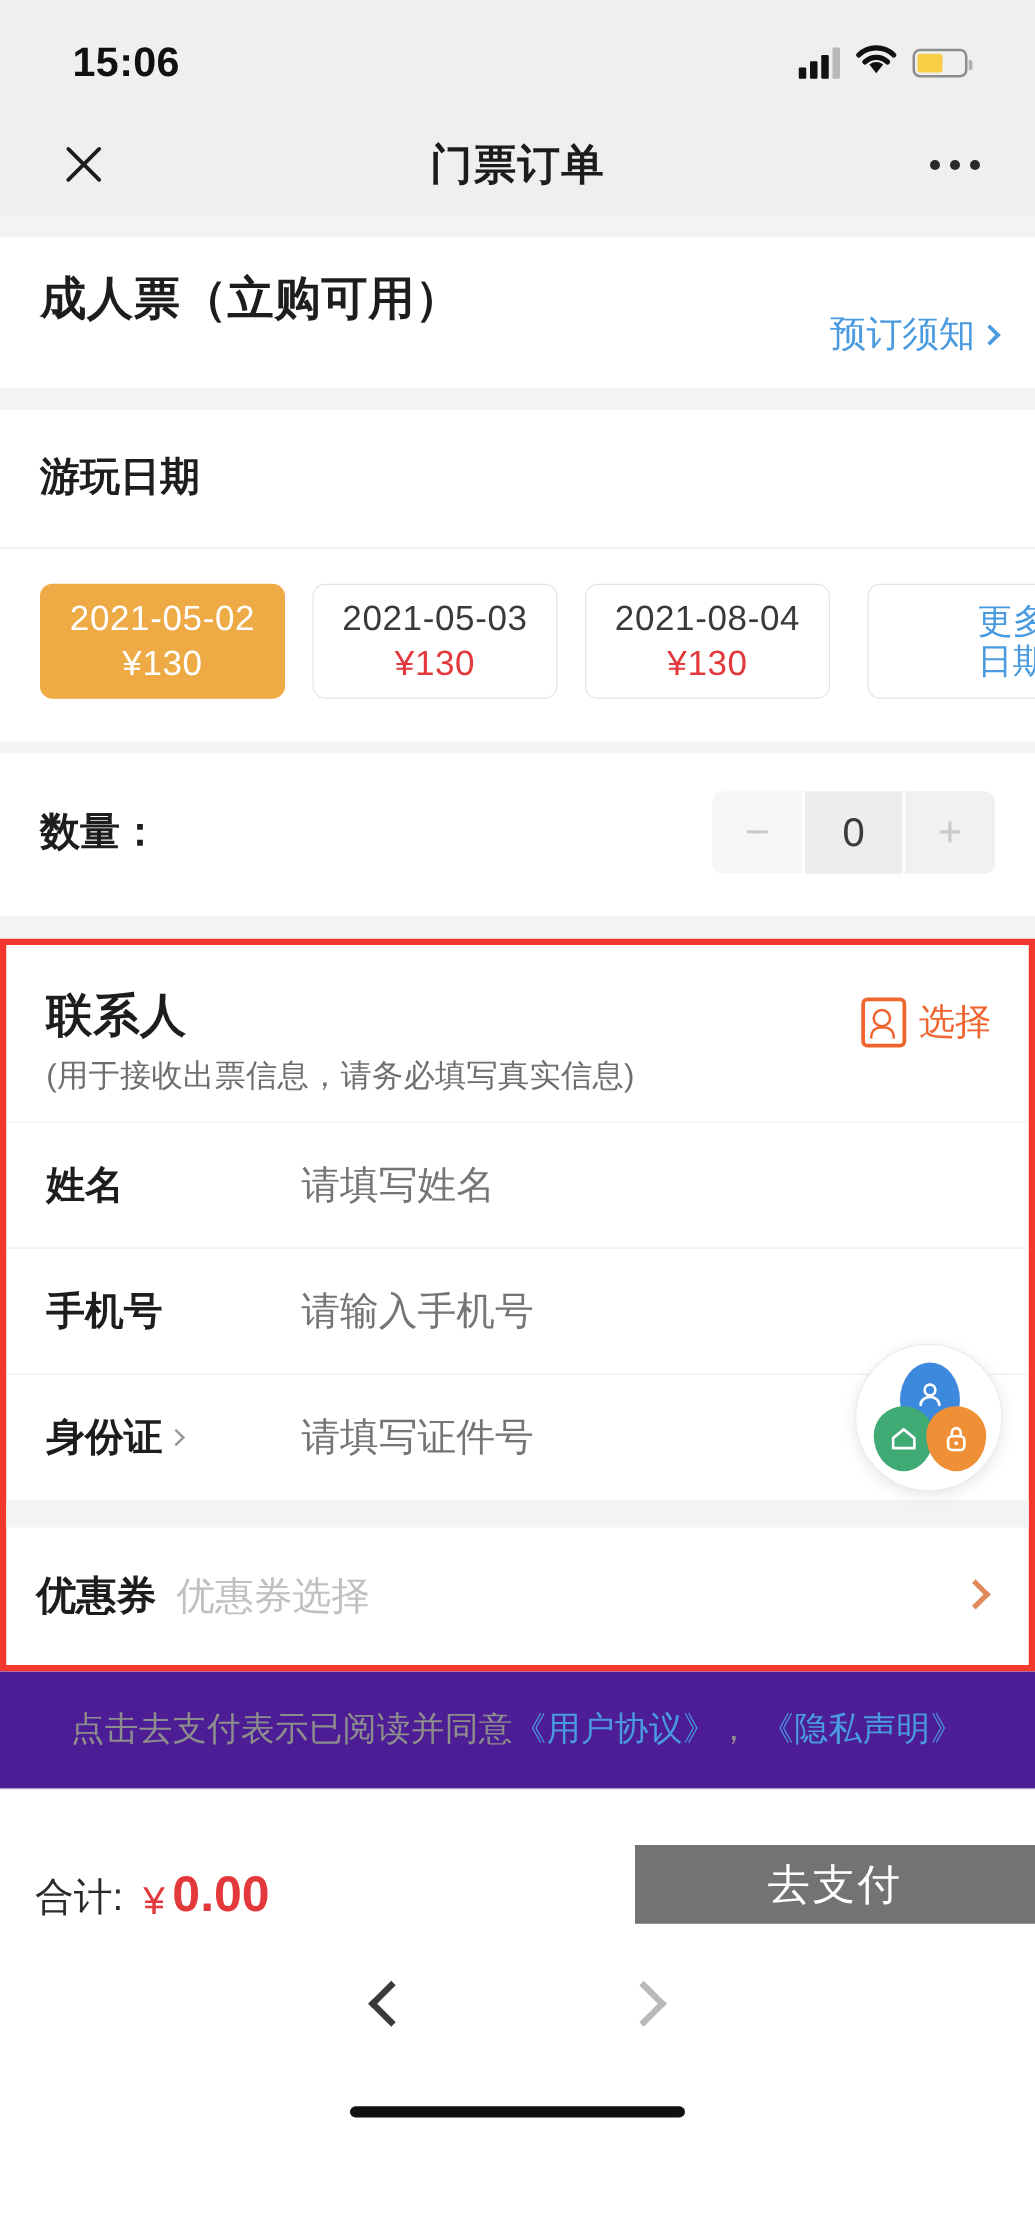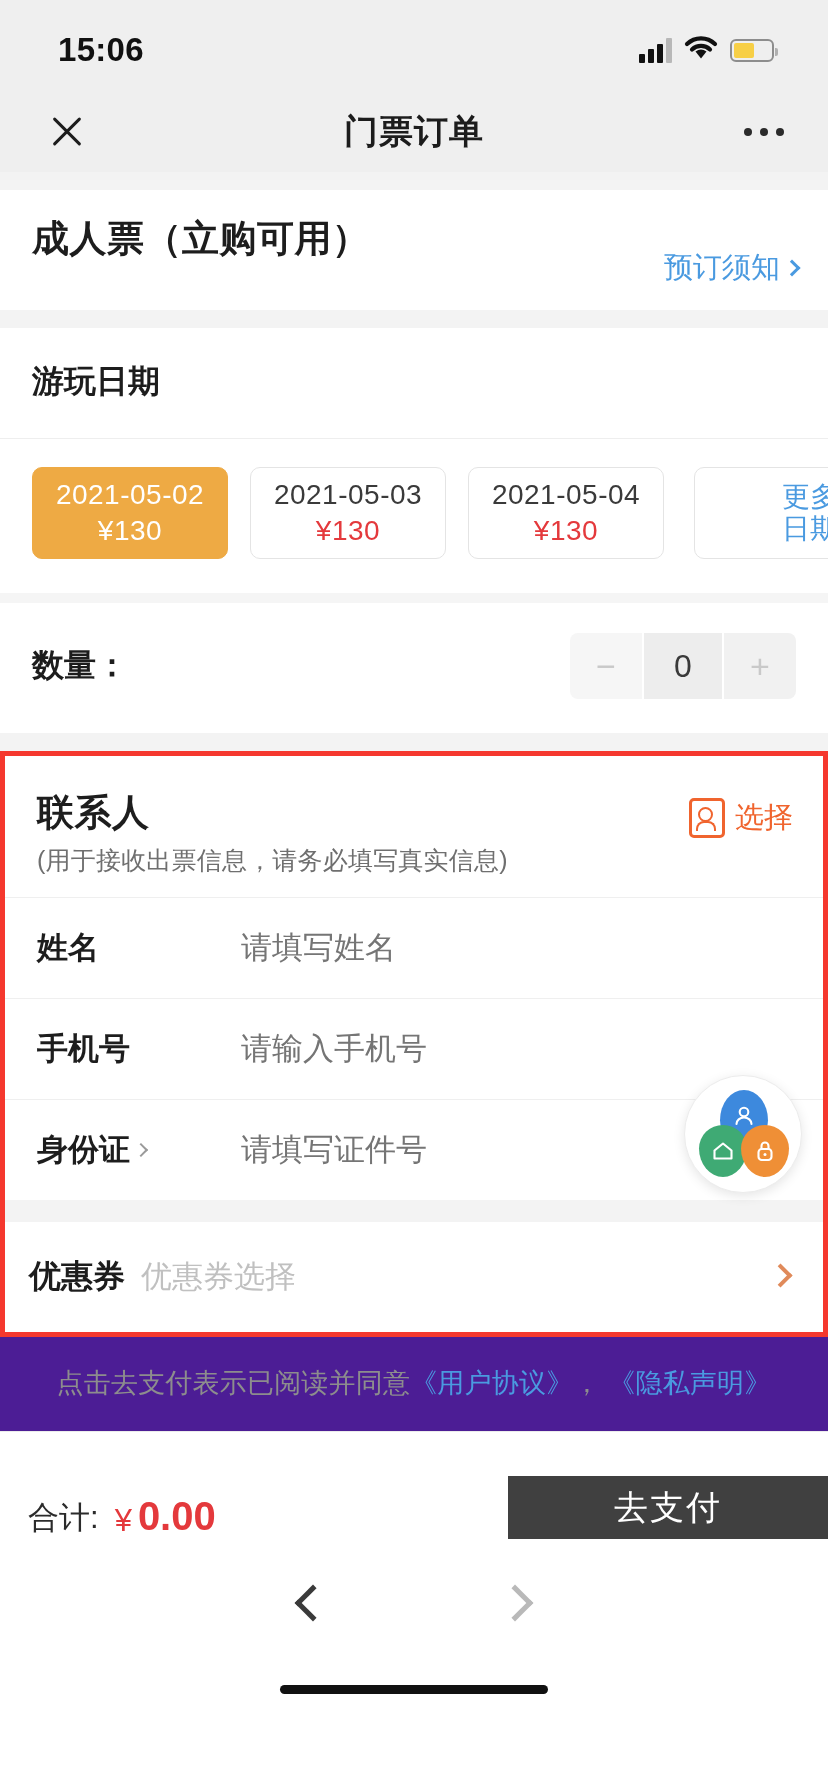--- a/index.html
+++ b/index.html
@@ -275,21 +275,21 @@
     background: #ffffff;
     border-top: 1px solid #ececec;
   }
   .total {
     flex: 1; display: flex; align-items: flex-end; padding-left: 28px; gap: 6px;
   }
   .total .t-lbl { font-size: 31px; color: #2b2b2b; }
   .total .t-cur { font-size: 31px; color: #e4393c; margin-left: 10px; }
   .total .t-val { font-size: 40px; color: #e4393c; font-weight: 700; }
   .pay-btn {
-    width: 320px; background: #404040;
+    width: 320px; background: #737373;
     display: flex; align-items: center; justify-content: center;
     font-size: 34px; color: #ffffff; letter-spacing: 2px; margin-top: 44px;
   }
 
   
   .browser-nav {
     height: 128px; background: #ffffff;
     display: flex; align-items: center; justify-content: center; gap: 176px;
   }
   .bn-arrow {
@@ -359,21 +359,21 @@
       <span class="d">2021-05-02</span>
       <span class="p">¥130</span>
     </div>
 
     <div class="date-chip">
       <span class="d">2021-05-03</span>
       <span class="p">¥130</span>
     </div>
 
     <div class="date-chip">
-      <span class="d">2021-05-04</span>
+      <span class="d">2021-08-04</span>
       <span class="p">¥130</span>
     </div>
 
     <div class="more-chip">
       <span>更多
 日期</span>
     </div>
   </div>
 </div>
 

